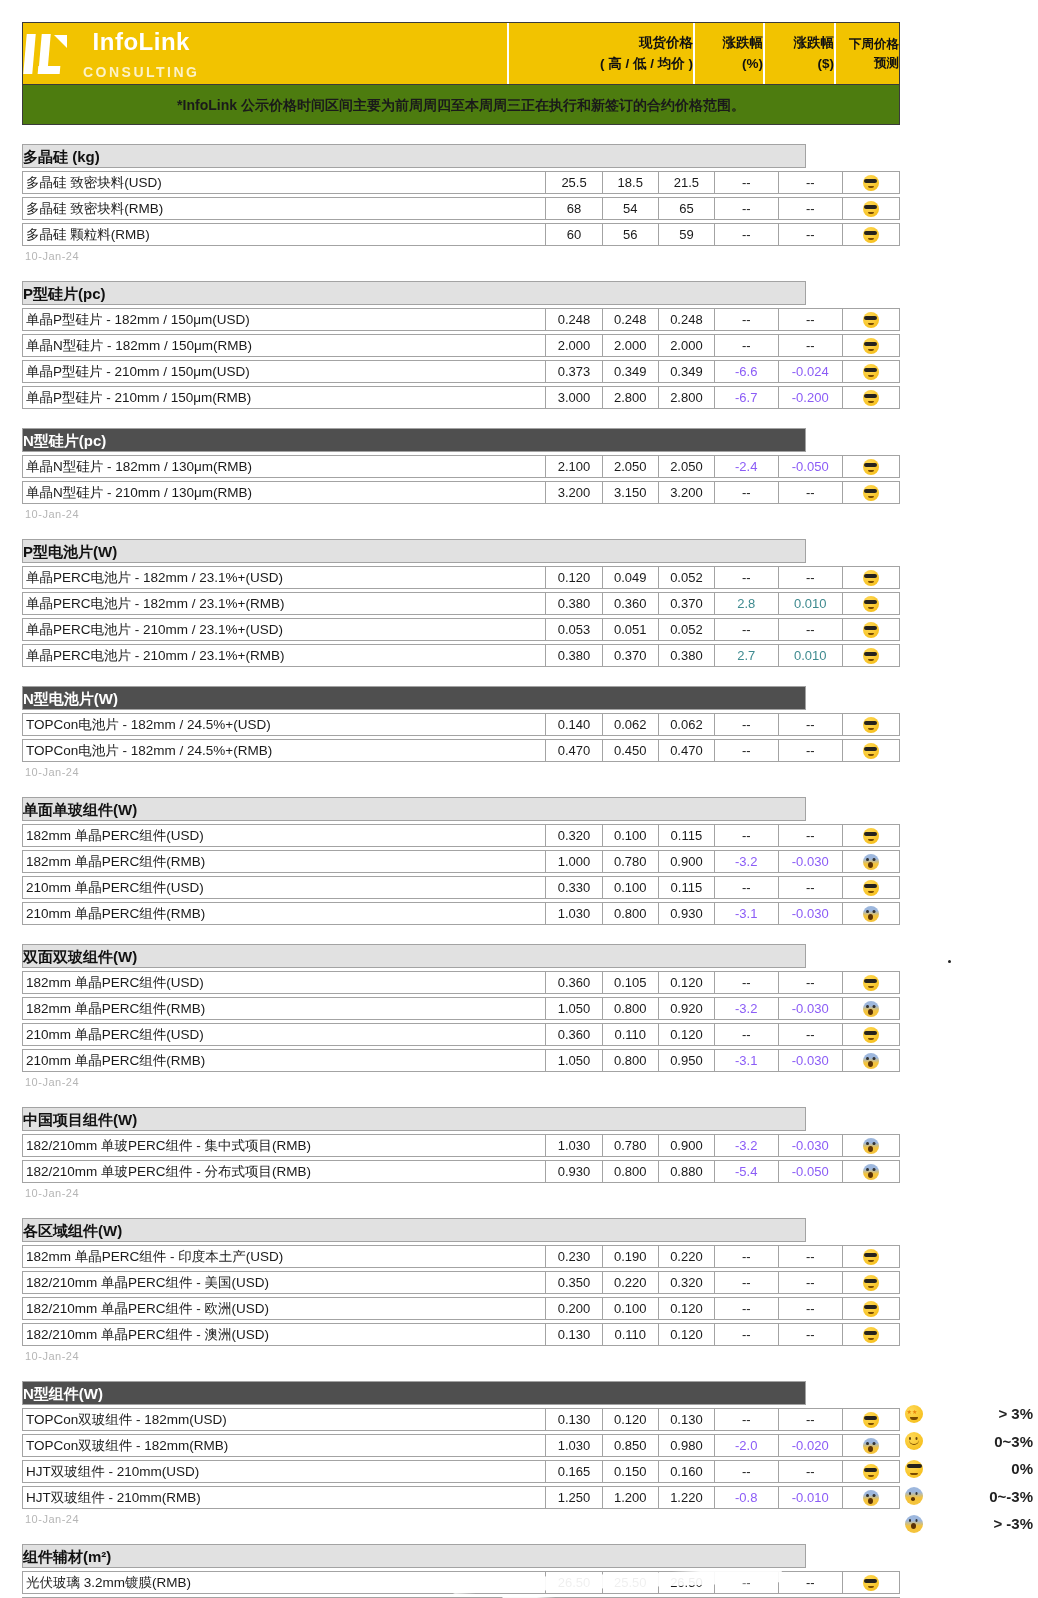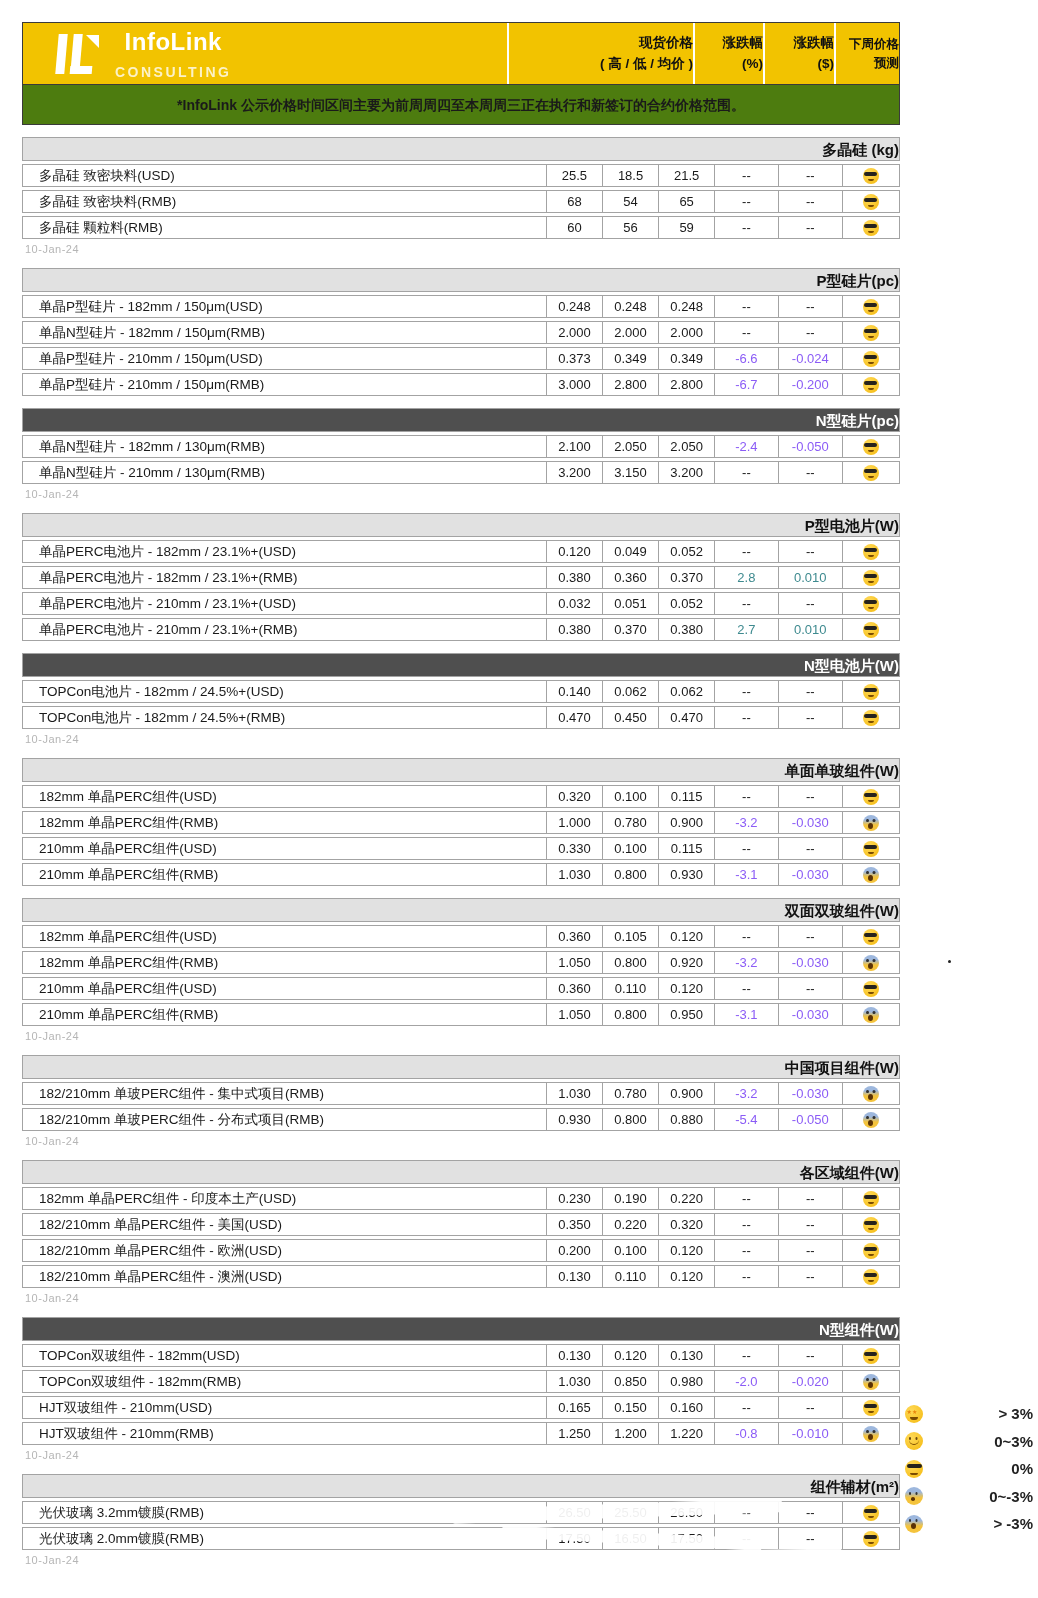--- a/index.html
+++ b/index.html
@@ -8,21 +8,21 @@
   #page { position:relative; width:1038px; height:1598px; }
 
   #sheet { position:absolute; left:22px; top:22px; width:878px; }
 
   
   .banner { display:flex; height:63px; background:#F2C300; border:1px solid #3a3a3a; }
   .banner .hcell { border-right:2px solid #ffffff; display:flex; flex-direction:column;
                    justify-content:center; align-items:flex-end; text-align:center;
                    font-weight:bold; font-size:13.5px; line-height:1.5; color:#111; }
   .banner .hcell:last-child { border-right:none; }
-  .h-logo  { width:486px; align-items:flex-start !important; padding-left:32px; }
+  .h-logo  { width:486px; align-items:flex-start !important; }
   .h-spot  { width:186px; }
   .h-pct   { width:70px; }
   .h-amt   { width:71px; }
   .h-emo   { width:63px; font-size:12.5px !important;border-radius:8px; }
 
   .logo-wrap { display:flex; align-items:center; gap:12px; }
   .logo-icon { position:relative; width:48px; height:40px; }
   .logo-icon .b1 { position:absolute; left:2px; top:0; width:9px; height:40px; background:#fff; transform:skewX(-5deg); }
   .logo-icon .b2v { position:absolute; left:17px; top:0; width:9px; height:40px; background:#fff; transform:skewX(-5deg); }
   .logo-icon .b2h { position:absolute; left:15px; bottom:0; width:22px; height:8px; background:#fff; transform:skewX(-5deg); }
@@ -32,30 +32,30 @@
   .logo-name { color:#ffffff; font-size:24px; font-weight:bold; letter-spacing:.5px; }
   .logo-sub  { color:rgba(255,255,255,.78); font-size:14px; letter-spacing:2.5px; margin-top:2px; }
 
   
   .note { height:40px; line-height:40px; text-align:center; font-weight:bold; font-size:14px;
           border:1px solid #3a3a3a; border-top:none; background:#4d7c0f; }
 
   
   #tbody { margin-top:8px; }
   .group { margin-bottom:13px; position:relative; }
-  .sec-header { width:878px; height:24px; line-height:23px; text-align:right; font-weight:bold;
-                font-size:15px; border:1px solid #A3A3A3; margin-top:12px; }
+  .sec-header { width:784px; height:24px; line-height:23px; text-align:left; font-weight:bold;
+                font-size:15px; border:1px solid #A3A3A3; margin-top:19px; }
   .sec-light { background:#E1E1E1; color:#111; }
   .sec-dark  { background:#4F4F4F; color:#ffffff; }
 
   .row { display:flex; margin-top:3px; height:23px; }
   .cell { border:1px solid #A3A3A3; background:#fff; display:flex; align-items:center;
           justify-content:center; font-size:13px; margin-left:-1px; }
   .cell:first-child { margin-left:0; }
-  .c-label { width:570px; justify-content:flex-start; padding-left:16px; font-size:13.5px; }
+  .c-label { width:570px; justify-content:flex-start; padding-left:3px; font-size:13.5px; }
   .c-num { width:62px; }
   .c-pct { width:70px; }
   .c-amt { width:71px; }
   .c-emo { width:63px; }
   .neg { color:#8b5cf6; }
   .pos { color:#3E8A8F; }
 
   .date { font-size:11px; color:#B5B5B5; padding:4px 0 0 3px; letter-spacing:.5px; }
 
   
@@ -259,21 +259,21 @@
             <div class="cell c-num">0.360</div>
             <div class="cell c-num">0.370</div>
             <div class="cell c-pct pos">2.8</div>
             <div class="cell c-amt pos">0.010</div>
             <div class="cell c-emo">
               <span class="emo emo-sunglasses"></span>
             </div>
           </div>
           <div class="row">
             <div class="cell c-label">单晶PERC电池片 - 210mm / 23.1%+(USD)</div>
-            <div class="cell c-num">0.032</div>
+            <div class="cell c-num">0.053</div>
             <div class="cell c-num">0.051</div>
             <div class="cell c-num">0.052</div>
             <div class="cell c-pct">--</div>
             <div class="cell c-amt">--</div>
             <div class="cell c-emo">
               <span class="emo emo-sunglasses"></span>
             </div>
           </div>
           <div class="row">
             <div class="cell c-label">单晶PERC电池片 - 210mm / 23.1%+(RMB)</div>

